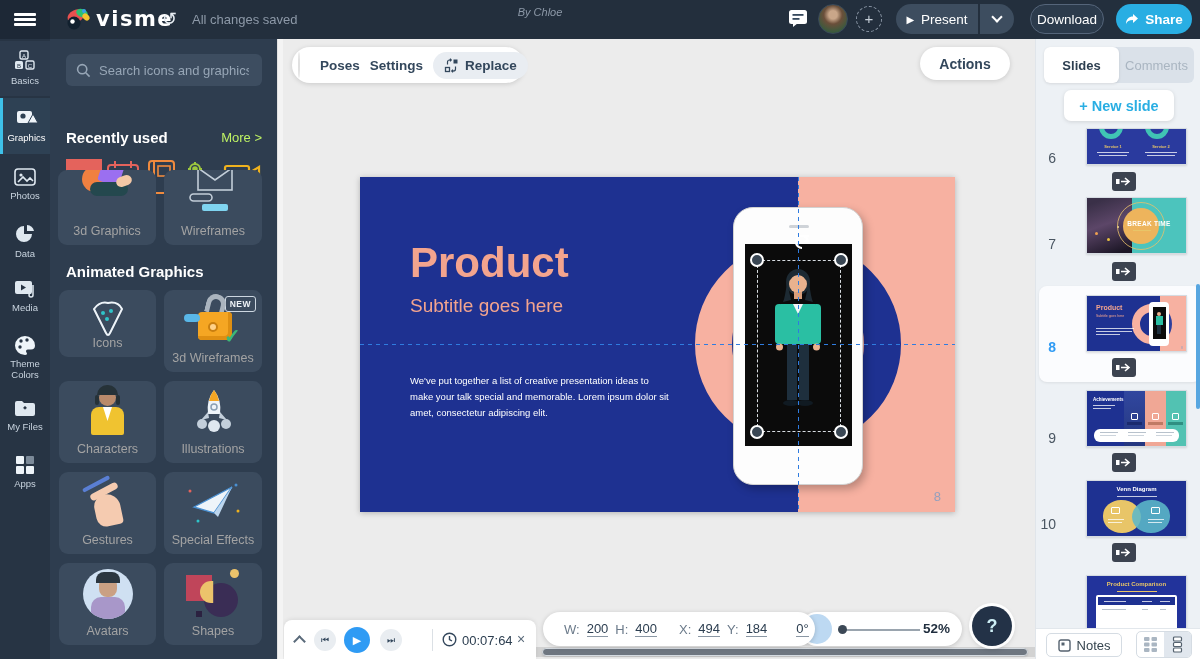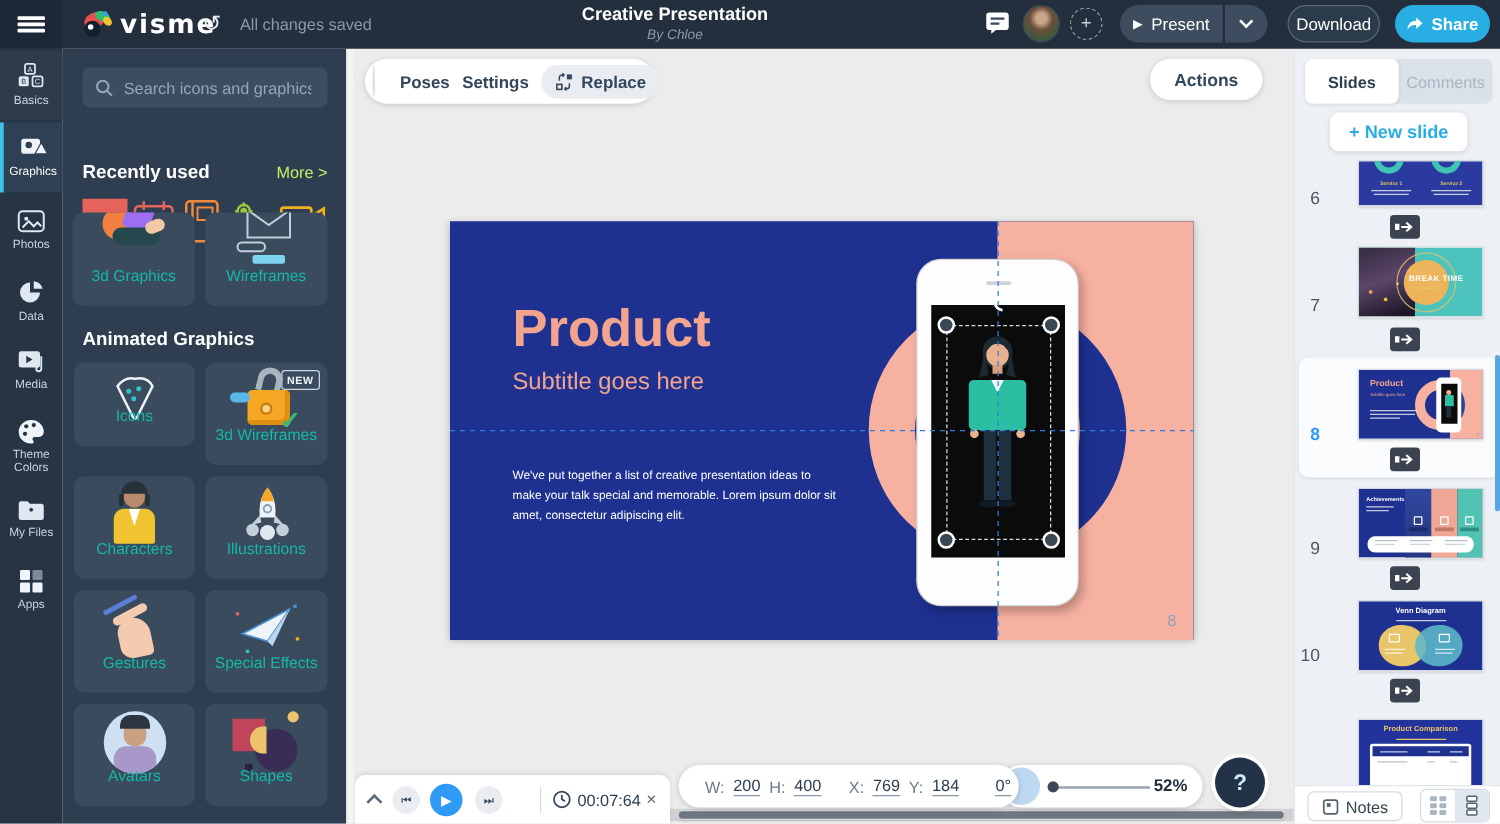--- a/index.html
+++ b/index.html
@@ -40,21 +40,21 @@
   
   .panel { position:absolute; left:50px; top:39px; width:227px; height:620px; background:#2e3d4f; z-index:30; overflow:hidden; }
   .panel-scroll { position:absolute; left:277px; top:39px; width:6px; height:620px; background:#f4f4f4; border-left:1px solid #e2e2e2; z-index:31; }
   .searchbox { position:absolute; left:16px; top:15px; width:196px; height:32px; background:#3d4d60; border-radius:6px; display:flex; align-items:center; padding:0 10px; gap:8px; }
   .searchbox input { background:transparent; border:none; outline:none; color:#dfe8f1; font-size:13px; width:150px; font-family:"Liberation Sans",sans-serif; }
   .searchbox input::placeholder { color:#97a6b6; }
   .sec-title { color:#fff; font-size:15px; font-weight:bold; }
   .more-link { color:#bef264; font-size:13px; cursor:pointer; }
   .recent-row { position:absolute; left:16px; top:90px; width:196px; display:flex; justify-content:space-between; align-items:center; }
   .gcard { position:absolute; background:#3b4b5e; border-radius:9px; cursor:pointer; overflow:hidden; }
-  .gcard .clabel { position:absolute; bottom:17px; left:0; width:100%; text-align:center; color:#14b8a6; font-size:12.5px;margin-top:18px; }
+  .gcard .clabel { position:absolute; bottom:7px; left:0; width:100%; text-align:center; color:#a3a3a3; font-size:12.5px;margin-top:18px; }
   .newbadge { position:absolute; top:6px; right:6px; border:1px solid #cdd7e1; border-radius:3px; color:#eef3f8; font-size:8.5px; font-weight:bold; padding:2px 4px; letter-spacing:.5px; }
 
   
   .canvas { position:absolute; left:284px; top:39px; width:751px; height:453px; background:#ececec; z-index:10; }
   .ctx-pill { position:absolute; left:8px; top:8px; width:232px; height:36px; background:#fff; border-radius:18px; box-shadow:0 1px 5px rgba(0,0,0,.15); display:flex; align-items:center; padding:0 6px; gap:10px; }
   .swatch { width:26px; height:26px; border-radius:50%; overflow:hidden; display:flex; cursor:pointer; border:1px solid #e0e0e0; }
   .swatch i { display:block; height:100%; }
   .ctx-div { width:1px; height:22px; background:#e4e8ec; }
   .ctx-item { color:#33475c; font-size:13.5px; font-weight:bold; cursor:pointer; }
   .replace-chip { display:flex; align-items:center; gap:6px; background:#e9edf2; border-radius:15px; padding:6px 11px; cursor:pointer; }
@@ -145,21 +145,20 @@
       <ellipse cx="18" cy="7" rx="6" ry="4" fill="#2fbf71" transform="rotate(20 18 7)"></ellipse>
       <ellipse cx="22" cy="11" rx="4" ry="3" fill="#f4c430" transform="rotate(45 22 11)"></ellipse>
       <circle cx="10" cy="17" r="6.5" fill="#11202e"></circle>
       <circle cx="8.5" cy="15.5" r="2.2" fill="#fff"></circle>
       <circle cx="20" cy="5" r="2" fill="#3aa0e8"></circle>
     </svg>
     <div class="logo-text">visme</div>
     <div class="undo-ic">↺</div>
     <div class="saved">All changes saved</div>
     <div class="doc-title-wrap">
-      <div class="doc-title">Creative Presentation</div>
       <div class="doc-byline">By Chloe</div>
     </div>
     <svg class="comment-ic" viewBox="0 0 22 20">
       <rect x="1" y="1" width="18" height="14" rx="2.5" fill="#fff"></rect>
       <path d="M5 18 L5 14 L10 14 Z" fill="#fff"></path>
       <rect x="4.5" y="5" width="11" height="1.8" fill="#36495c"></rect>
       <rect x="4.5" y="9" width="7" height="1.8" fill="#36495c"></rect>
     </svg>
     <div class="avatar"></div>
     <div class="addperson">+</div>
@@ -500,21 +499,21 @@
       <svg width="13" height="15" viewBox="0 0 13 15">
         <rect x="1" y="6.5" width="11" height="8" rx="1.5" fill="#2b3a4a"></rect>
         <path d="M3.5 6.5 V4.5 a3 3 0 0 1 6 0 V6.5" fill="none" stroke="#2b3a4a" stroke-width="1.8"></path>
       </svg>
       <span class="lbl">W:</span>
       <span class="val">200</span>
       <span class="lbl">H:</span>
       <span class="val">400</span>
       <span class="div"></span>
       <span class="lbl">X:</span>
-      <span class="val">769</span>
+      <span class="val">494</span>
       <span class="lbl">Y:</span>
       <span class="val">184</span>
       <span class="div"></span>
       <svg width="14" height="14" viewBox="0 0 14 14">
         <path d="M11.5 7 a4.5 4.5 0 1 1 -1.6-3.4" fill="none" stroke="#2b3a4a" stroke-width="1.5"></path>
         <path d="M12.5 1.5 l-0.3 3.3 l-3.2-1" fill="#2b3a4a"></path>
       </svg>
       <span class="val">0°</span>
     </div>
     <div class="zoom-pill">

